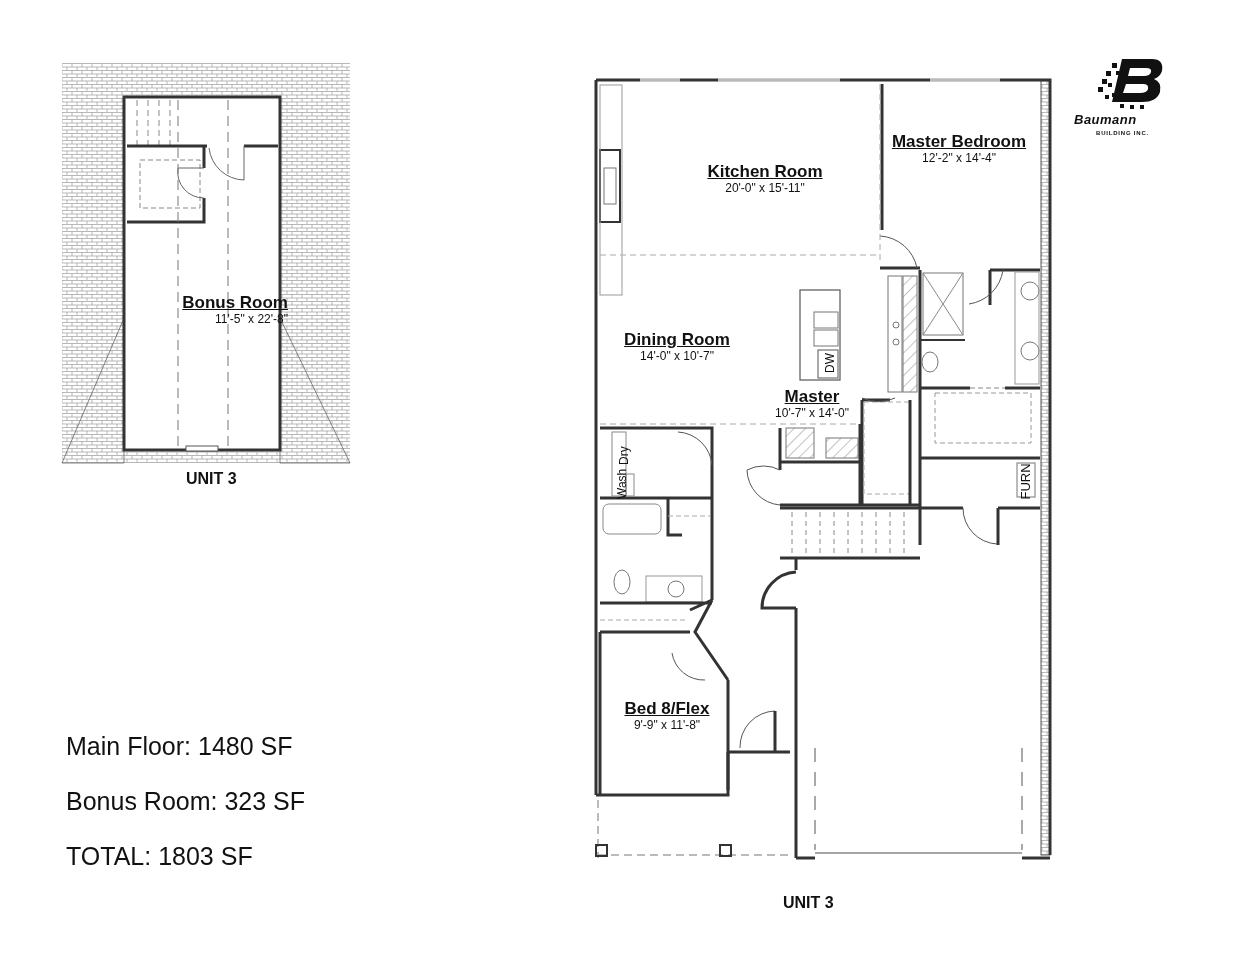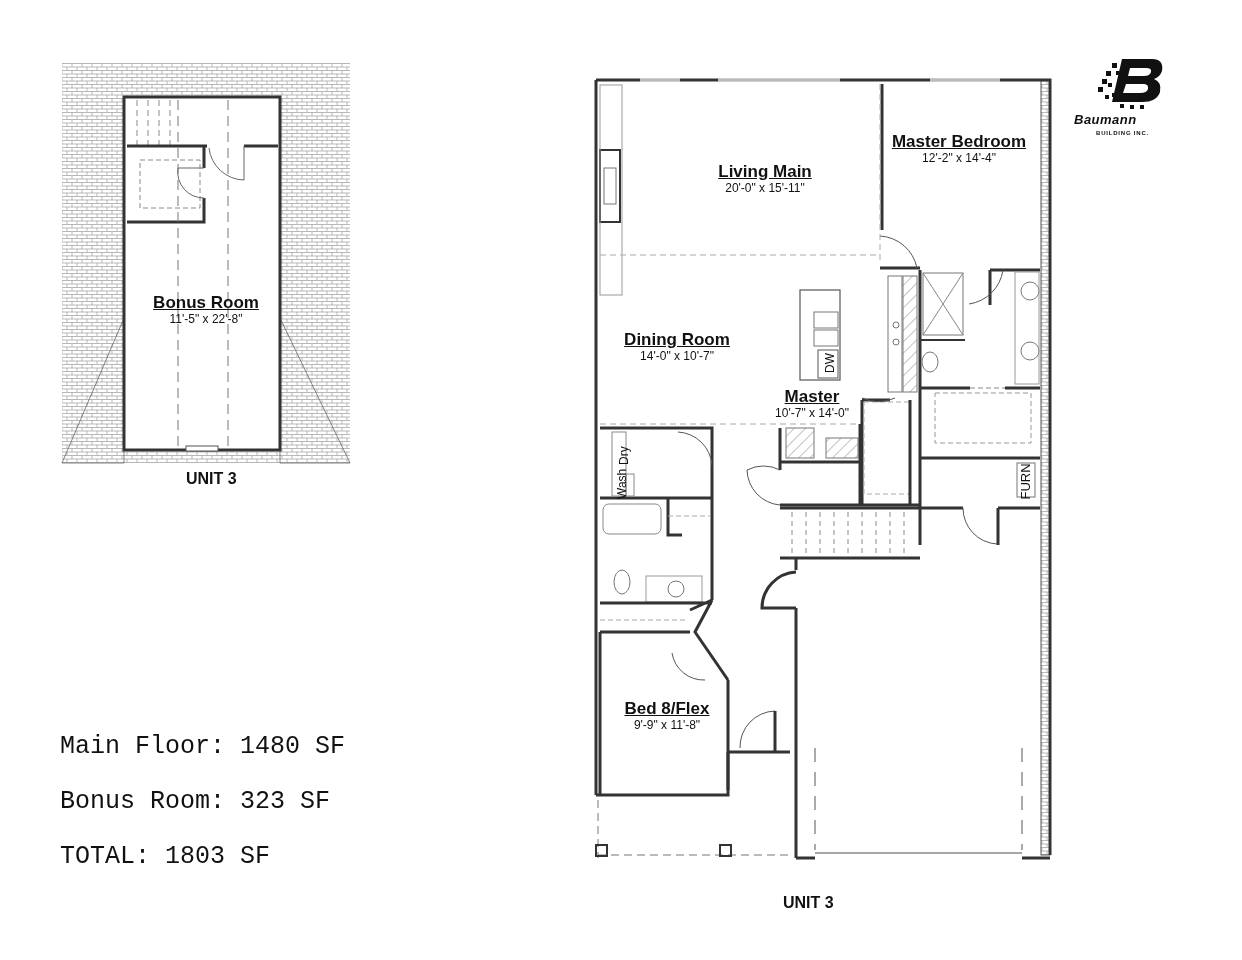--- a/index.html
+++ b/index.html
@@ -2,21 +2,21 @@
 <html><head>
 <meta charset="utf-8">
 <style>
   html,body{margin:0;padding:0;background:#fff;}
   body{width:1242px;height:960px;position:relative;overflow:hidden;font-family:"Liberation Sans",sans-serif;color:#111;}
   svg{position:absolute;left:0;top:0;}
   .lbl{position:absolute;text-align:center;font-family:"Liberation Sans",sans-serif;}
   .lbl .t{font-weight:bold;text-decoration:underline;font-size:17px;display:block;line-height:19px;}
   .lbl .d{font-size:12px;display:block;line-height:14px;}
   .unit{position:absolute;font-weight:bold;font-size:16px;}
-  .sf{position:absolute;left:60px;font-family:Liberation Mono, monospace;font-size:25px;color:#111;}
+  .sf{position:absolute;left:66px;font-family:Liberation Sans, sans-serif;font-size:25px;color:#111;}
   .logo{position:absolute;left:1072px;top:55px;width:120px;height:85px;}
   .logo .name{position:absolute;left:2px;top:57px;font-weight:bold;font-style:italic;font-size:13px;letter-spacing:0.5px;}
   .logo .sub{position:absolute;left:24px;top:75px;font-weight:bold;font-size:6px;letter-spacing:0.8px;}
   .vtxt{position:absolute;font-size:12px;transform:rotate(-90deg);transform-origin:center;white-space:nowrap;}
 </style>
 </head>
 <body>
 
 <svg width="1242" height="960" viewBox="0 0 1242 960">
   <defs>
@@ -194,28 +194,28 @@
         <rect x="33" y="40" width="4" height="4"></rect>
       <rect x="48" y="49" width="4" height="4"></rect>
         <rect x="58" y="50" width="4" height="4"></rect>
       <rect x="68" y="50" width="4" height="4"></rect>
     </g>
   </svg>
   <span class="name">Baumann</span>
   <span class="sub">BUILDING INC.</span>
 </div>
 
-<div class="lbl" style="left:124px;top:293px;width:164px;">
+<div class="lbl" style="left:124px;top:293px;width:164px;text-align:right;">
   <span class="t">Bonus Room</span>
   <span class="d">11'-5" x 22'-8"</span>
 </div>
 <div class="unit" style="left:186px;top:470px;">UNIT 3</div>
 
 <div class="lbl" style="left:690px;top:162px;width:150px;">
-  <span class="t">Living Main</span>
+  <span class="t">Kitchen Room</span>
   <span class="d">20'-0" x 15'-11"</span>
 </div>
 <div class="lbl" style="left:885px;top:132px;width:148px;">
   <span class="t">Master Bedroom</span>
   <span class="d">12'-2" x 14'-4"</span>
 </div>
 <div class="lbl" style="left:612px;top:330px;width:130px;">
   <span class="t">Dining Room</span>
   <span class="d">14'-0" x 10'-7"</span>
 </div>

